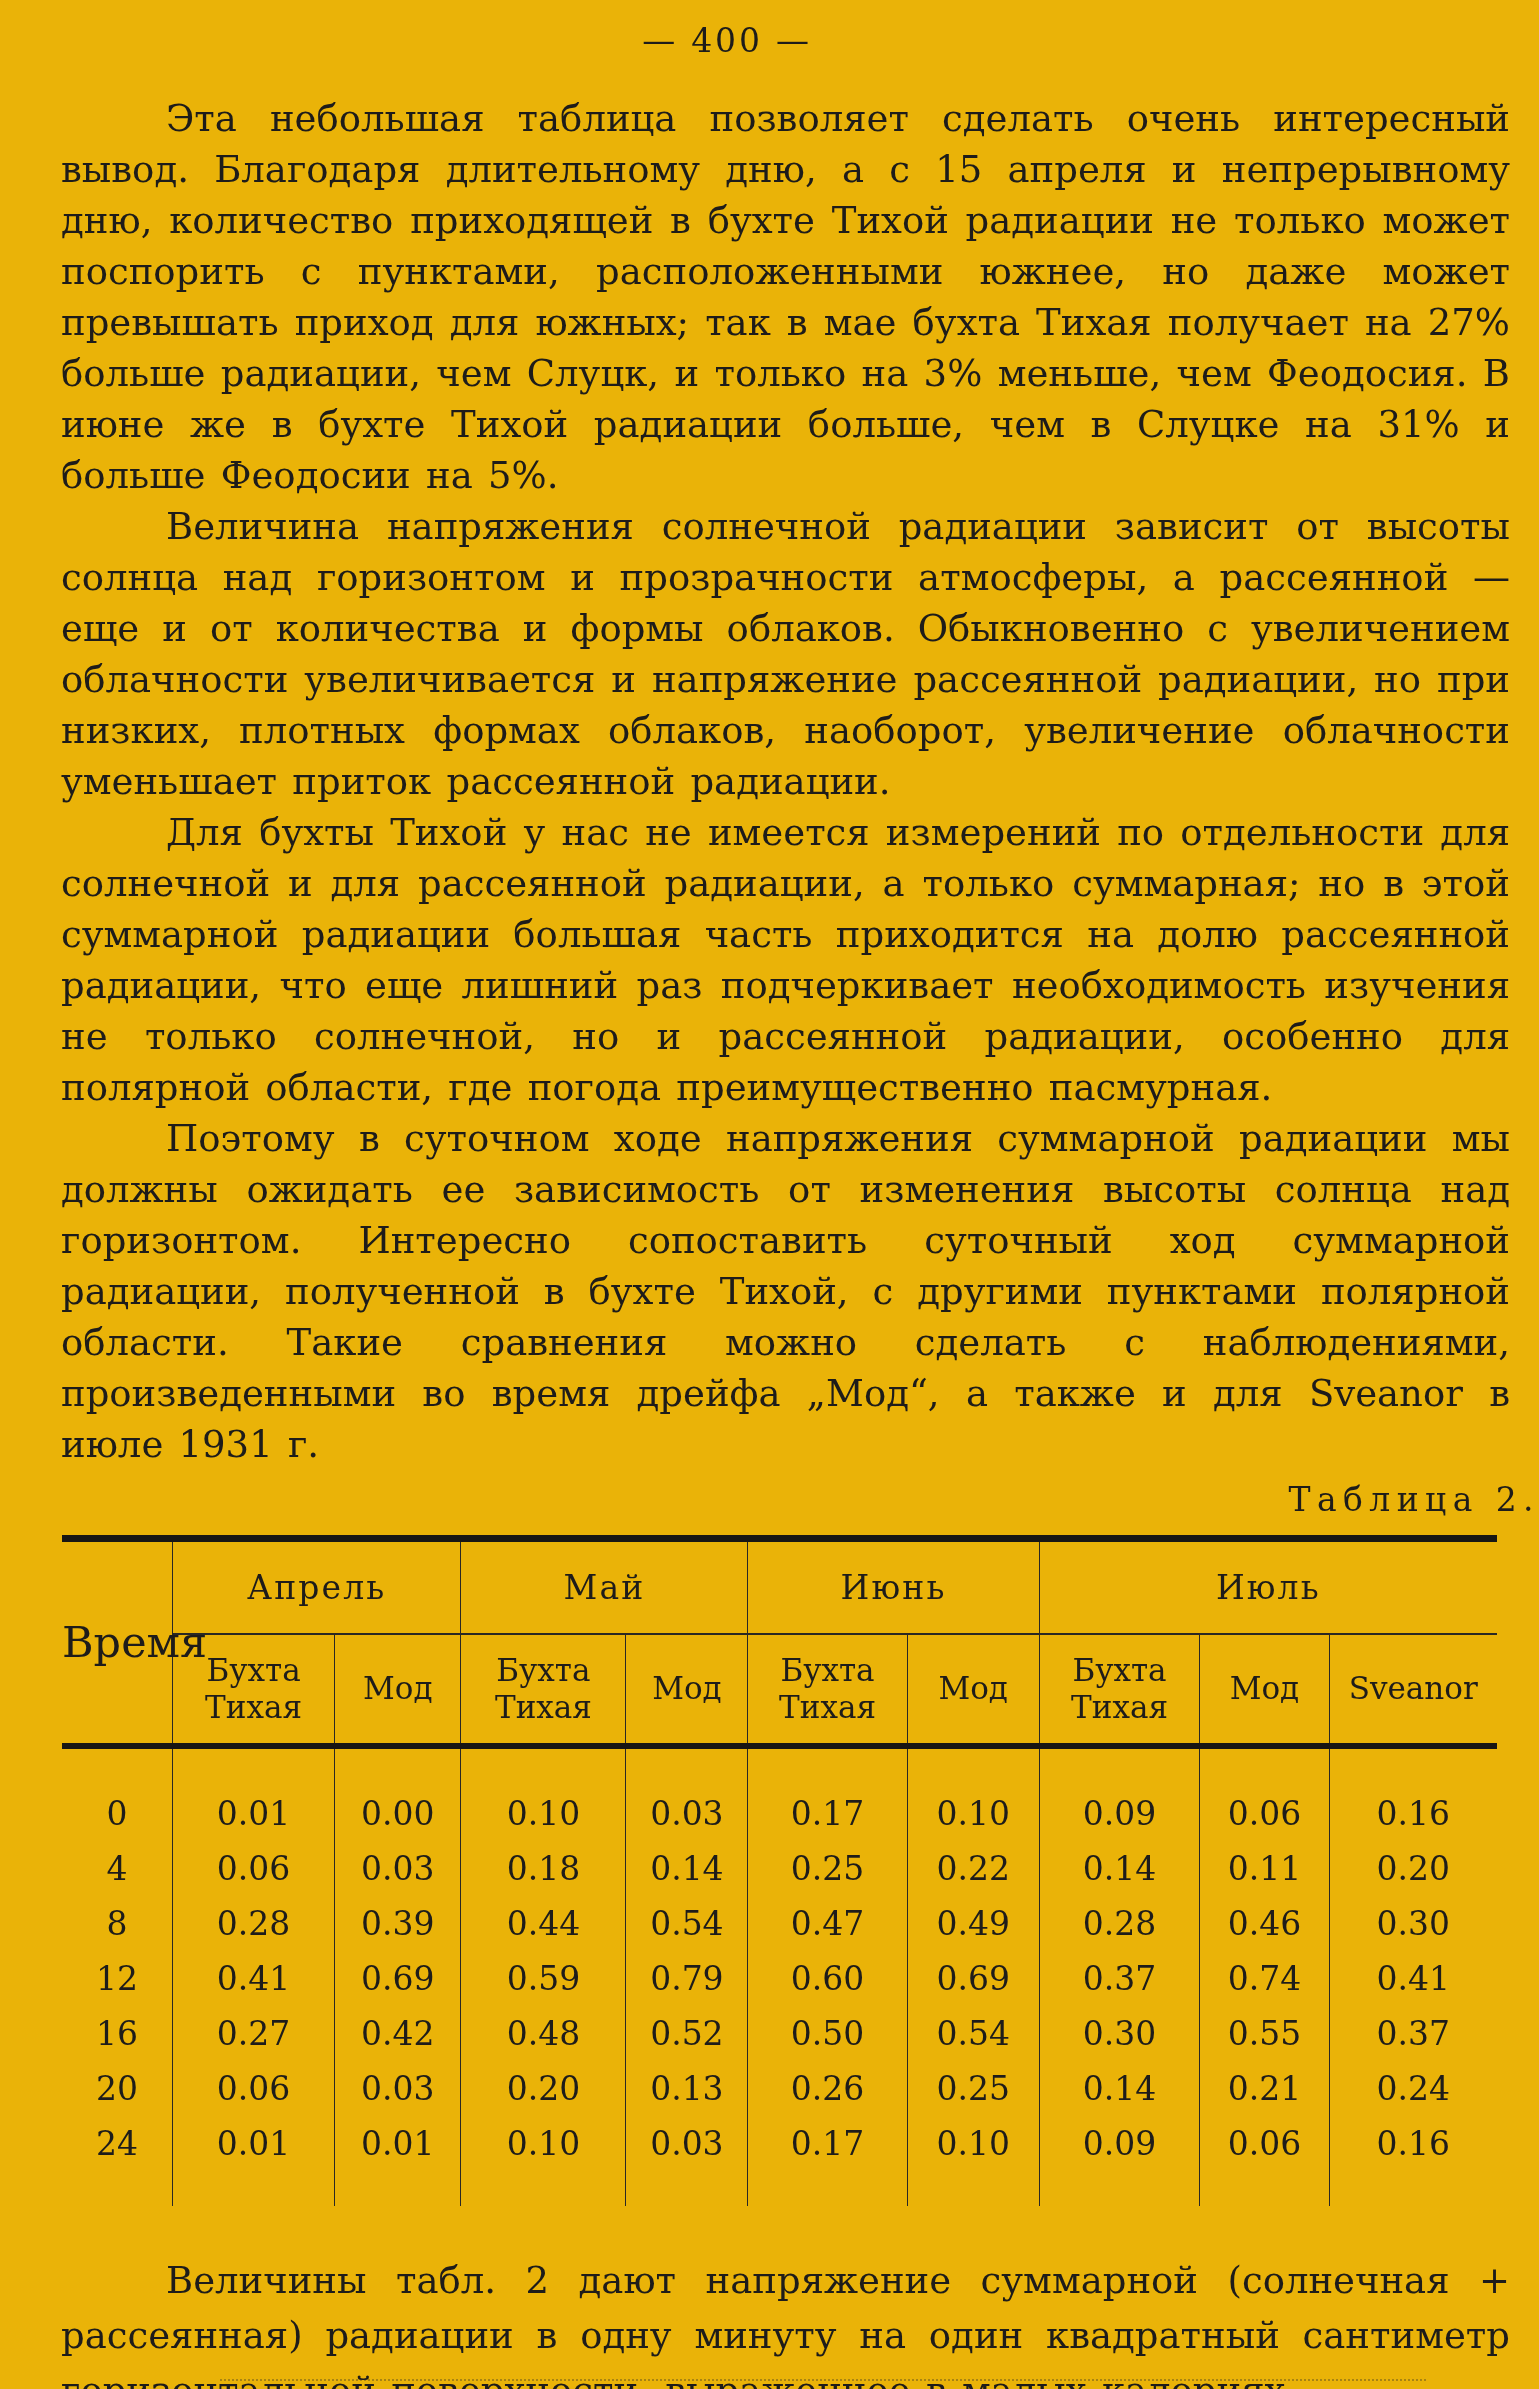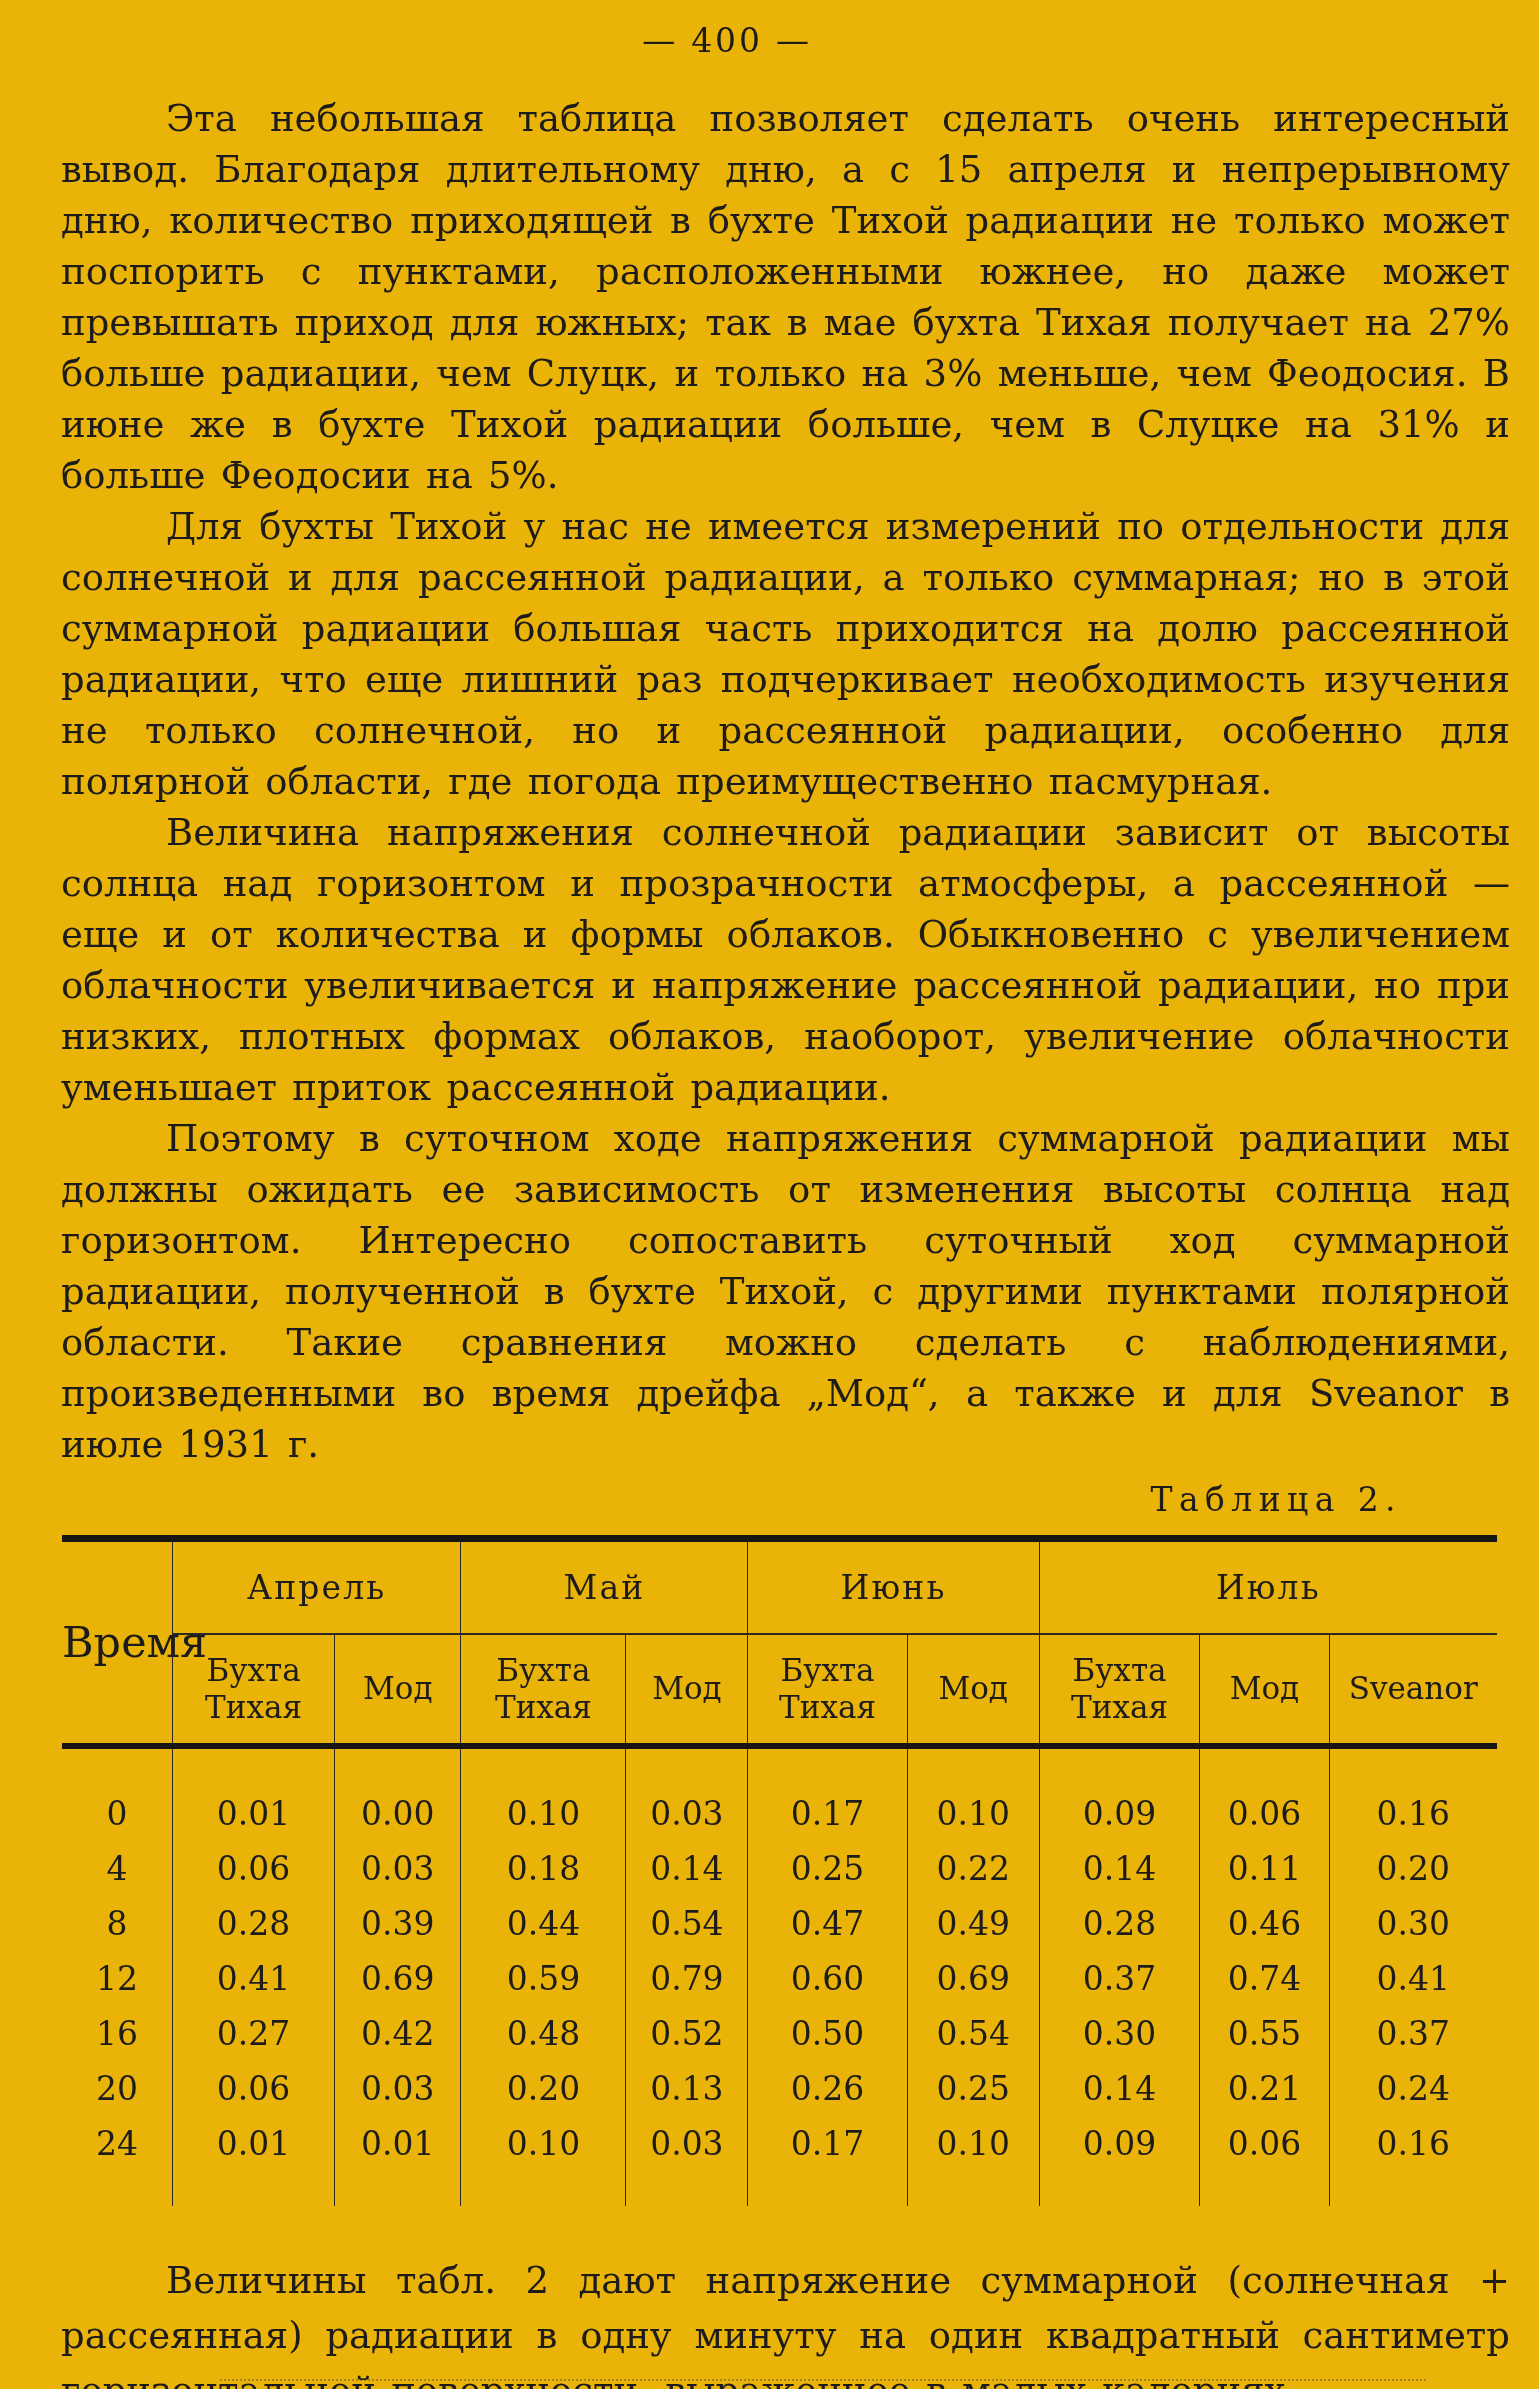--- a/index.html
+++ b/index.html
@@ -25,21 +25,20 @@
   .body-text p {
     margin: 0;
     text-indent: 105px;
     text-align: justify;
     font-size: 37px;
     line-height: 51px;
     word-spacing: 3.5px;
   }
   .table-caption {
     margin: 10px 0 15.6px 0;
-    padding-right: 138px;
     text-align: right;
     font-size: 33px;
     letter-spacing: 6.4px;
   }
   table.radiation {
     table-layout: fixed;
     border-collapse: collapse;
     width: 1435px;
     margin-left: 62px;
     border-top: 7.8px solid #181614;
@@ -96,22 +95,22 @@
 </style>
 </head>
 <body>
 
 <div class="page">
 
   <div class="page-number">— 400 —</div>
 
   <div class="body-text">
     <p>Эта небольшая таблица позволяет сделать очень интересный вывод. Благодаря длительному дню, а с 15 апреля и непрерывному дню, количество приходящей в бухте Тихой радиации не только может поспорить с пунктами, расположенными южнее, но даже может превышать приход для южных; так в мае бухта Тихая получает на 27% больше радиации, чем Слуцк, и только на 3% меньше, чем Феодосия. В июне же в бухте Тихой радиации больше, чем в Слуцке на 31% и больше Феодосии на 5%.</p>
+    <p>Величина напряжения солнечной радиации зависит от высоты солнца над горизонтом и прозрачности атмосферы, а рассеянной — еще и от количества и формы облаков. Обыкновенно с увеличением облачности увеличивается и напряжение рассеянной радиации, но при низких, плотных формах облаков, наоборот, увеличение облачности уменьшает приток рассеянной радиации.</p>
     <p>Для бухты Тихой у нас не имеется измерений по отдельности для солнечной и для рассеянной радиации, а только суммарная; но в этой суммарной радиации большая часть приходится на долю рассеянной радиации, что еще лишний раз подчеркивает необходимость изучения не только солнечной, но и рассеянной радиации, особенно для полярной области, где погода преимущественно пасмурная.</p>
-    <p>Величина напряжения солнечной радиации зависит от высоты солнца над горизонтом и прозрачности атмосферы, а рассеянной — еще и от количества и формы облаков. Обыкновенно с увеличением облачности увеличивается и напряжение рассеянной радиации, но при низких, плотных формах облаков, наоборот, увеличение облачности уменьшает приток рассеянной радиации.</p>
     <p>Поэтому в суточном ходе напряжения суммарной радиации мы должны ожидать ее зависимость от изменения высоты солнца над горизонтом. Интересно сопоставить суточный ход суммарной радиации, полученной в бухте Тихой, с другими пунктами полярной области. Такие сравнения можно сделать с наблюдениями, произведенными во время дрейфа „Мод“, а также и для Sveanor в июле 1931 г.</p>
   </div>
 
   <div class="table-caption">Таблица 2.</div>
 
   <table class="radiation">
     <colgroup>
       <col style="width:7.7%">
       <col style="width:11.3%">
         <col style="width:8.8%">

